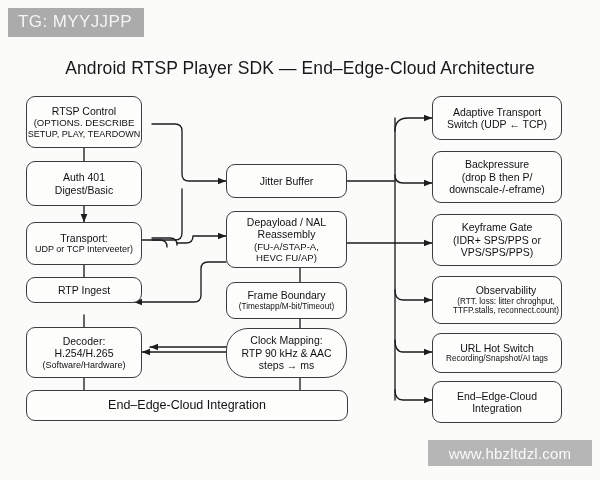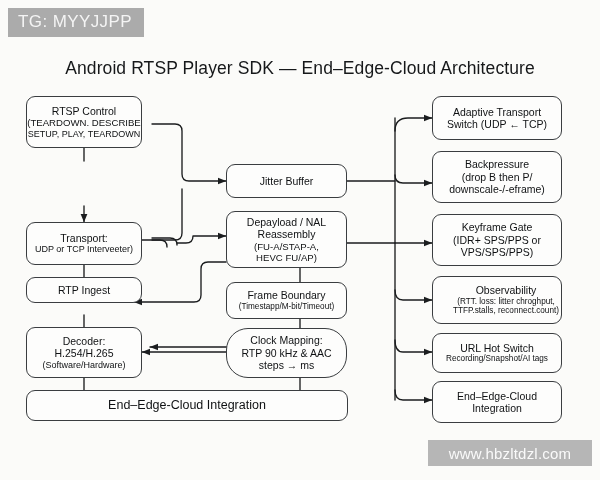--- a/index.html
+++ b/index.html
@@ -97,24 +97,28 @@
       <path d="M395,175 Q395,183 403,183 L432,183" marker-end="url(#ah)"></path>
       <path d="M395,243 L432,243" marker-end="url(#ah)"></path>
       <path d="M395,290 Q395,300 403,300 L432,300" marker-end="url(#ah)"></path>
       <path d="M395,340 Q395,352 403,352 L432,352" marker-end="url(#ah)"></path>
       <path d="M395,390 Q395,400 403,400 L432,400" marker-end="url(#ah)"></path>
     </g>
   </svg>
 
   <div class="node" style="left:26px;top:96px;width:116px;height:52px;">
     <span class="l ln-1">RTSP Control</span>
-    <span class="l ln-2">(TEARDOWN. DESCRIBE</span>
+    <span class="l ln-2">(OPTIONS. DESCRIBE</span>
     <span class="l ln-3">SETUP, PLAY, TEARDOWN</span>
   </div>
 
+  <div class="node" style="left:26px;top:161px;width:116px;height:45px;">
+    <span class="l ln-1">Auth 401</span>
+    <span class="l ln-1">Digest/Basic</span>
+  </div>
 
   <div class="node" style="left:26px;top:222px;width:116px;height:43px;">
     <span class="l ln-1">Transport:</span>
     <span class="l ln-3">UDP or TCP Interveeter)</span>
   </div>
 
   <div class="node" style="left:26px;top:277px;width:116px;height:26px;justify-content:center;">
     <span class="l ln-1">RTP Ingest</span>
   </div>
 

